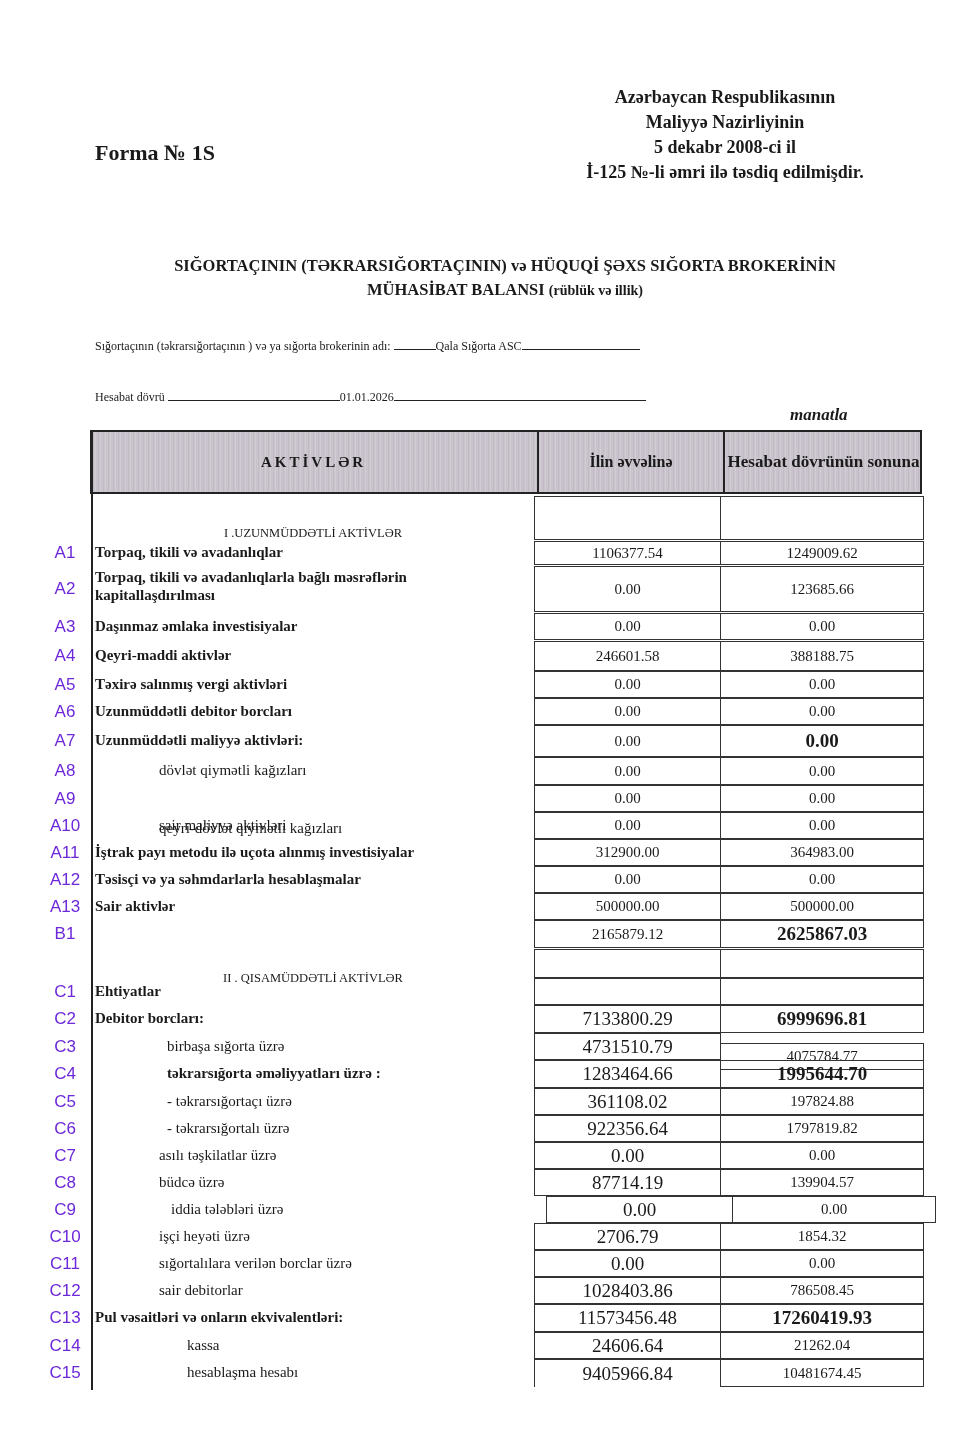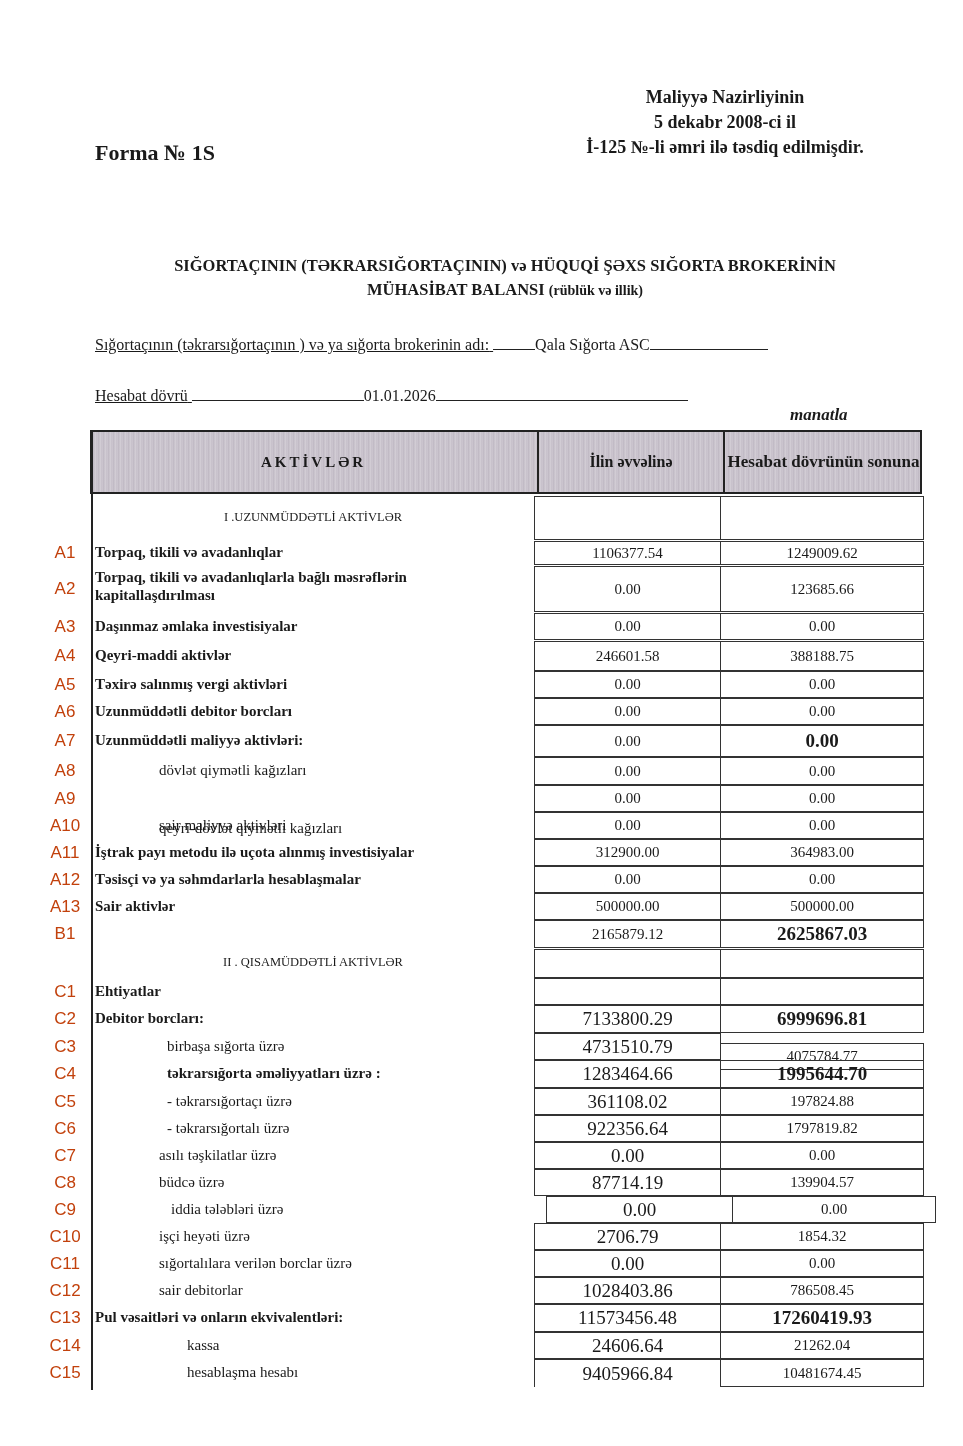--- a/index.html
+++ b/index.html
@@ -10,29 +10,29 @@
   .form-no { position: absolute; left: 95px; top: 140px; font-size: 22px; font-weight: bold; }
   .approval {
     position: absolute; left: 560px; top: 85px; width: 330px; text-align: center;
     font-size: 18px; font-weight: bold; line-height: 25px;
   }
   .title {
     position: absolute; left: 90px; top: 254px; width: 830px; text-align: center;
     font-size: 16.5px; font-weight: bold; line-height: 24px;
   }
   .title .small { font-size: 14px; }
-  .field-line { position: absolute; left: 95px; font-size: 16px; white-space: nowrap; text-decoration: underline; }
+  .field-line { position: absolute; left: 95px; font-size: 12px; white-space: nowrap; }
   .field-line.name { top: 333px; }
   .field-line.period { top: 384px; }
   .uline { display: inline-block; border-bottom: 1px solid #222; height: 16px; vertical-align: baseline; }
   .uvalue { display: inline-block; }
   .unit { position: absolute; left: 790px; top: 405px; font-size: 17px; font-style: italic; font-weight: bold; }
   .code {
     position: absolute; left: 0; width: 50px; text-align: center;
-    font-family: "Liberation Sans", "DejaVu Sans", sans-serif; font-size: 17px; color: #c2410c;
+    font-family: "Liberation Sans", "DejaVu Sans", sans-serif; font-size: 17px; color: #6d28d9;
   }
   .vline-left { position: absolute; left: 91px; top: 430px; width: 2px; height: 960px; background: #222; }
 
   .header {
     position: absolute; left: 90px; top: 430px; width: 832px; height: 64px;
     border: 2px solid #222; box-sizing: border-box;
     background: repeating-linear-gradient(90deg, #cfc9d2 0px, #bdb6c1 2px, #d6d1d8 3px, #c4bdc8 5px);
   }
   .hcell { position: absolute; top: 0; height: 60px; display: flex; align-items: center; justify-content: center; text-align: center; font-weight: bold; }
   .hcell.c1 { left: 0; width: 443px; letter-spacing: 3px; font-size: 15px; }
@@ -40,38 +40,39 @@
   .hcell.c3 { left: 631px; width: 197px; font-size: 17px; line-height: 22px; border-left: 2px solid #222; }
 
   .row { position: absolute; left: 93px; width: 829px; }
   .label { position: absolute; left: 2px; font-size: 15px; white-space: nowrap; }
   .label.bold { font-weight: bold; }
   .label.indent1 { left: 66px; }
   .label.indent2 { left: 74px; }
   .label.indent3 { left: 94px; }
   .label.center { left: 0; width: 440px; text-align: center; }
   .label.italic { font-style: italic; }
-  .label.section { font-size: 12.5px; }
+  .label.section { font-size: 12.5px; margin-top: 16px; }
   .label.wrap { white-space: normal; width: 420px; line-height: 18px; }
   .val {
     position: absolute; text-align: center; border: 1.5px solid #333; box-sizing: border-box;
     display: flex; align-items: center; justify-content: center; font-size: 15px;
   }
   .val.v1 { left: 441px; width: 187px; }
   .val.v2 { left: 627px; width: 204px; }
   .val.big { font-size: 19px; }
   .val.boldv { font-weight: bold; font-size: 19px; }
   .val.open { border-bottom: none; }
 </style>
 </head>
 <body>
 
 <div class="form-no">Forma № 1S</div>
 
 <div class="approval">
+  <div>Azərbaycan Respublikasının</div>
   <div>Maliyyə Nazirliyinin</div>
   <div>5 dekabr 2008-ci il</div>
   <div>İ-125 №-li əmri ilə təsdiq edilmişdir.</div>
 </div>
 
 <div class="title">
   <div>SIĞORTAÇININ (TƏKRARSIĞORTAÇININ) və HÜQUQİ ŞƏXS SIĞORTA BROKERİNİN</div>
   <div>
     <span>MÜHASİBAT BALANSI</span>
     <span class="small">(rüblük və illik)</span>

